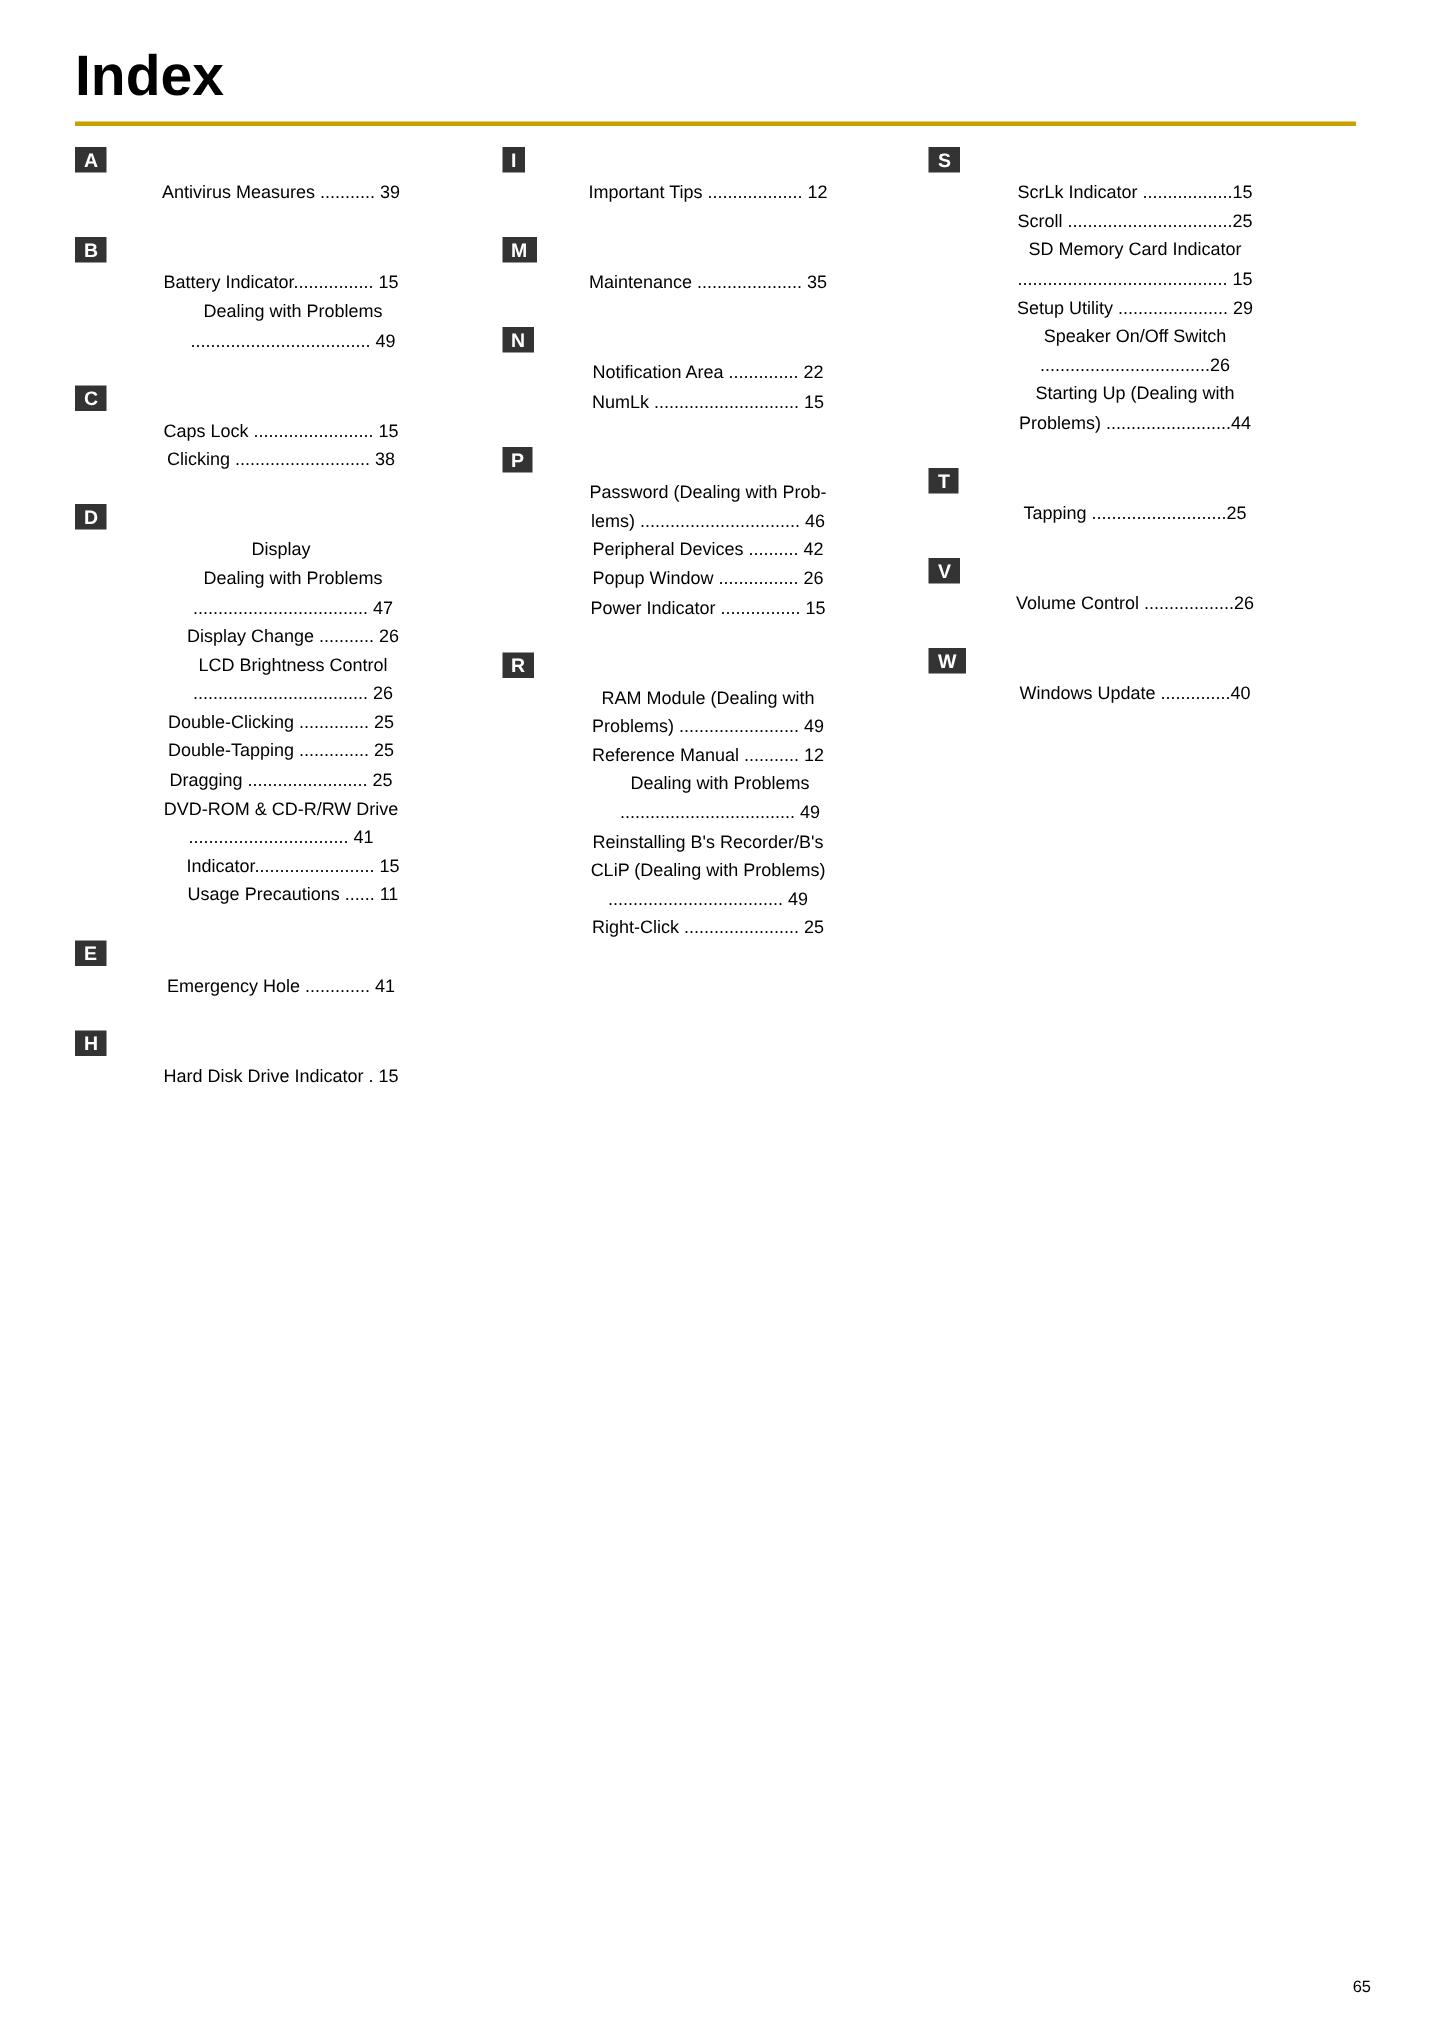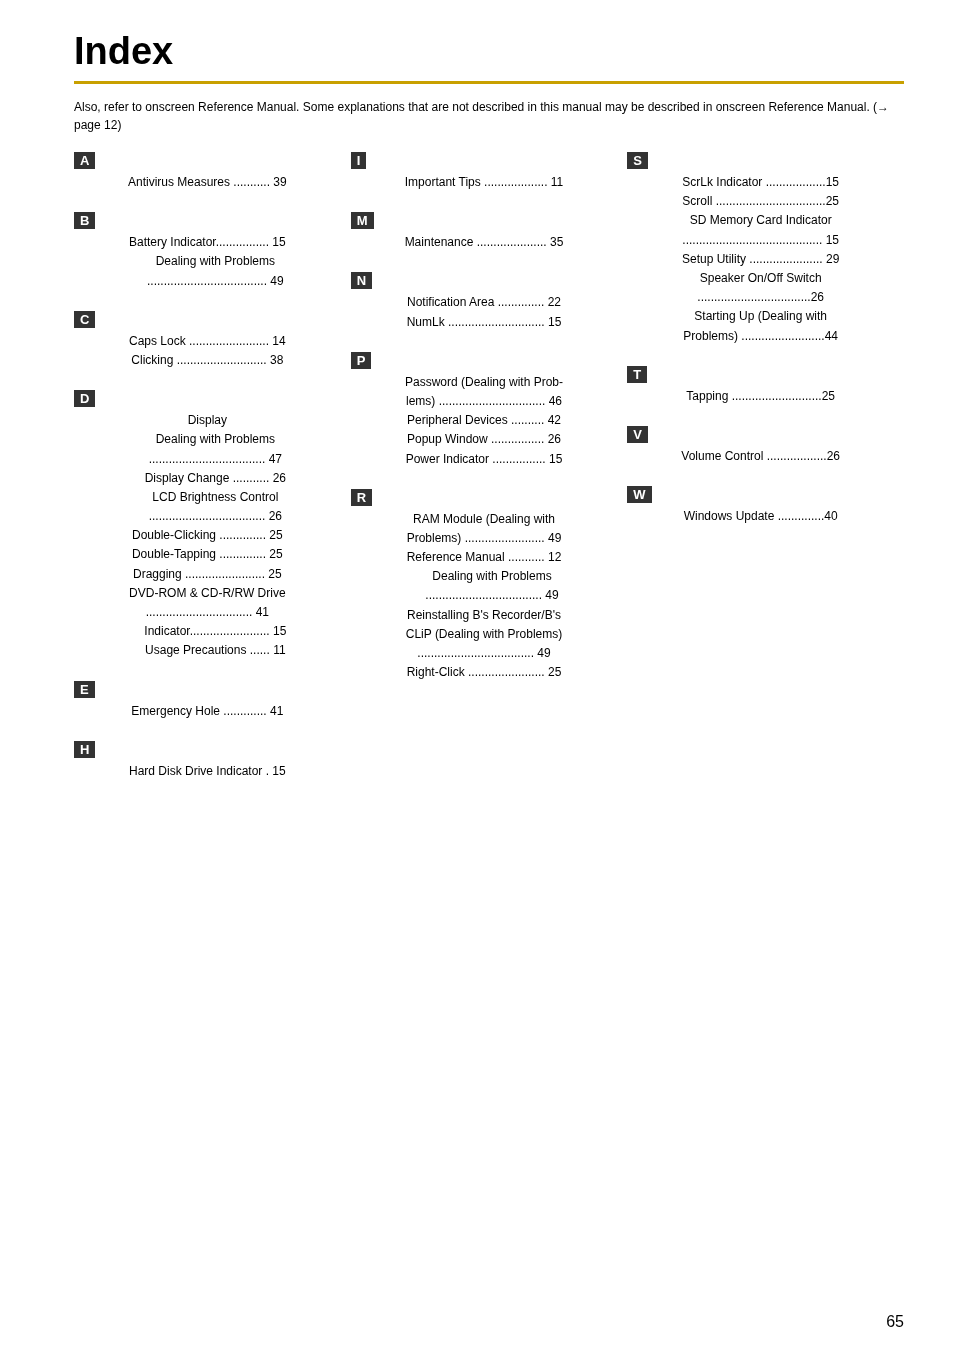--- a/index.html
+++ b/index.html
@@ -6,21 +6,21 @@
     body {
       background: #fff;
       font-family: Arial, sans-serif;
       font-size: 13px;
       color: #000;
       width: 954px;
       min-height: 1351px;
       position: relative;
     }
     .page {
-      padding: 30px 50px 40px 74px;
+      padding: 30px 50px 40px 50px;
       max-width: 954px;
     }
     .page-title {
       font-size: 38px;
       font-weight: bold;
       margin-bottom: 8px;
       letter-spacing: 0;
     }
     .title-underline {
       height: 3px;
@@ -63,45 +63,44 @@
       line-height: 1.6;
       padding-left: 0;
       text-align: center;
     }
     .index-entry.indented {
       padding-left: 16px;
     }
     .page-footer {
       position: absolute;
       bottom: 20px;
-      right: 50px;
-      font-size: 16px;
+      right: 40px;
+      font-size: 11px;
     }
   </style>
 </head>
 <body>
 
 <div class="page">
   <h1 class="page-title">Index</h1>
   <div class="title-underline"></div>
-  <p class="intro-text">Also, refer to onscreen Reference Manual. Some explanations that are not described in this manual may be described in onscreen Reference Manual. (→ page 12)</p>
 
   <div class="columns">
 
     <div class="col" id="col1-container">
         <div class="section-block"><span class="section-letter">A</span><br><div class="index-entry">Antivirus Measures ........... 39</div></div>
         <div class="section-block"><span class="section-letter">B</span><br><div class="index-entry">Battery Indicator................ 15</div><div class="index-entry indented">Dealing with Problems</div><div class="index-entry indented">.................................... 49</div></div>
-        <div class="section-block"><span class="section-letter">C</span><br><div class="index-entry">Caps Lock ........................ 14</div><div class="index-entry">Clicking  ........................... 38</div></div>
+        <div class="section-block"><span class="section-letter">C</span><br><div class="index-entry">Caps Lock ........................ 15</div><div class="index-entry">Clicking  ........................... 38</div></div>
         <div class="section-block"><span class="section-letter">D</span><br><div class="index-entry">Display</div><div class="index-entry indented">Dealing with Problems</div><div class="index-entry indented">................................... 47</div><div class="index-entry indented">Display Change ........... 26</div><div class="index-entry indented">LCD Brightness Control</div><div class="index-entry indented">................................... 26</div><div class="index-entry">Double-Clicking .............. 25</div><div class="index-entry">Double-Tapping .............. 25</div><div class="index-entry">Dragging  ........................ 25</div><div class="index-entry">DVD-ROM &amp; CD-R/RW Drive</div><div class="index-entry">................................ 41</div><div class="index-entry indented">Indicator........................ 15</div><div class="index-entry indented">Usage Precautions ...... 11</div></div>
         <div class="section-block"><span class="section-letter">E</span><br><div class="index-entry">Emergency Hole  ............. 41</div></div>
         <div class="section-block"><span class="section-letter">H</span><br><div class="index-entry">Hard Disk Drive Indicator  . 15</div></div>
       </div>
 
     <div class="col" id="col2-container">
-        <div class="section-block"><span class="section-letter">I</span><br><div class="index-entry">Important Tips ................... 11</div></div>
+        <div class="section-block"><span class="section-letter">I</span><br><div class="index-entry">Important Tips ................... 12</div></div>
         <div class="section-block"><span class="section-letter">M</span><br><div class="index-entry">Maintenance  ..................... 35</div></div>
         <div class="section-block"><span class="section-letter">N</span><br><div class="index-entry">Notification Area  .............. 22</div><div class="index-entry">NumLk  ............................. 15</div></div>
         <div class="section-block"><span class="section-letter">P</span><br><div class="index-entry">Password (Dealing with Prob-</div><div class="index-entry">lems) ................................ 46</div><div class="index-entry">Peripheral Devices  .......... 42</div><div class="index-entry">Popup Window  ................ 26</div><div class="index-entry">Power Indicator  ................ 15</div></div>
         <div class="section-block"><span class="section-letter">R</span><br><div class="index-entry">RAM  Module  (Dealing  with</div><div class="index-entry">Problems)  ........................ 49</div><div class="index-entry">Reference Manual  ........... 12</div><div class="index-entry indented">Dealing with Problems</div><div class="index-entry indented">................................... 49</div><div class="index-entry">Reinstalling B's  Recorder/B's</div><div class="index-entry">CLiP (Dealing with Problems)</div><div class="index-entry">................................... 49</div><div class="index-entry">Right-Click  ....................... 25</div></div>
       </div>
 
     <div class="col" id="col3-container">
         <div class="section-block"><span class="section-letter">S</span><br><div class="index-entry">ScrLk Indicator ..................15</div><div class="index-entry">Scroll  .................................25</div><div class="index-entry">SD Memory Card Indicator</div><div class="index-entry">.......................................... 15</div><div class="index-entry">Setup Utility ...................... 29</div><div class="index-entry">Speaker On/Off Switch</div><div class="index-entry">..................................26</div><div class="index-entry">Starting  Up  (Dealing  with</div><div class="index-entry">Problems) .........................44</div></div>
         <div class="section-block"><span class="section-letter">T</span><br><div class="index-entry">Tapping  ...........................25</div></div>
         <div class="section-block"><span class="section-letter">V</span><br><div class="index-entry">Volume Control ..................26</div></div>

